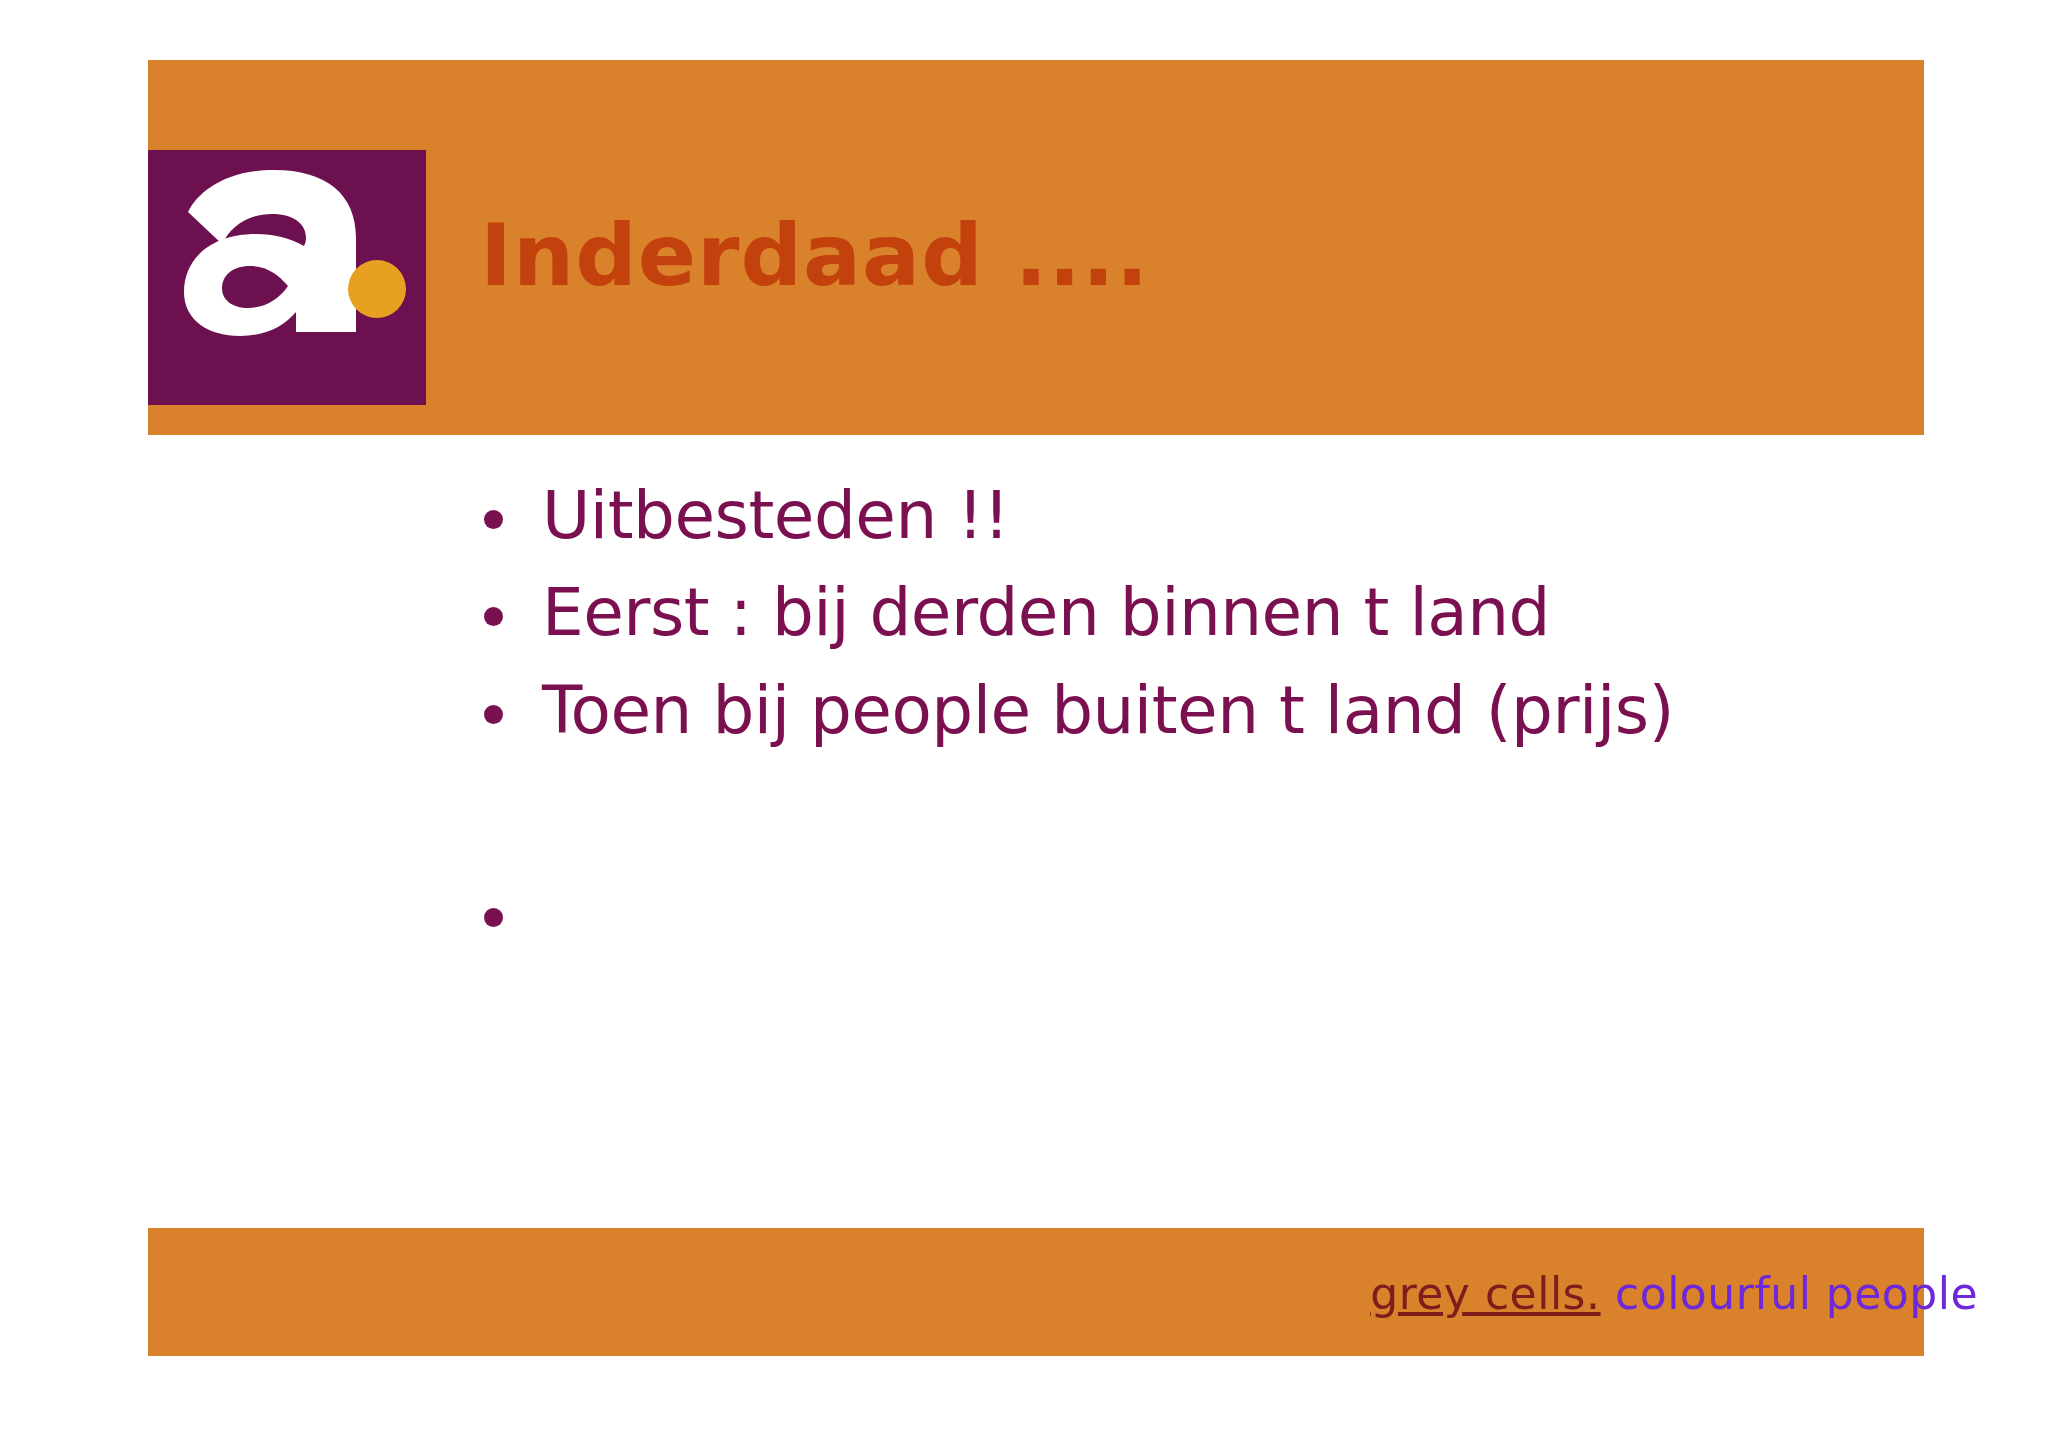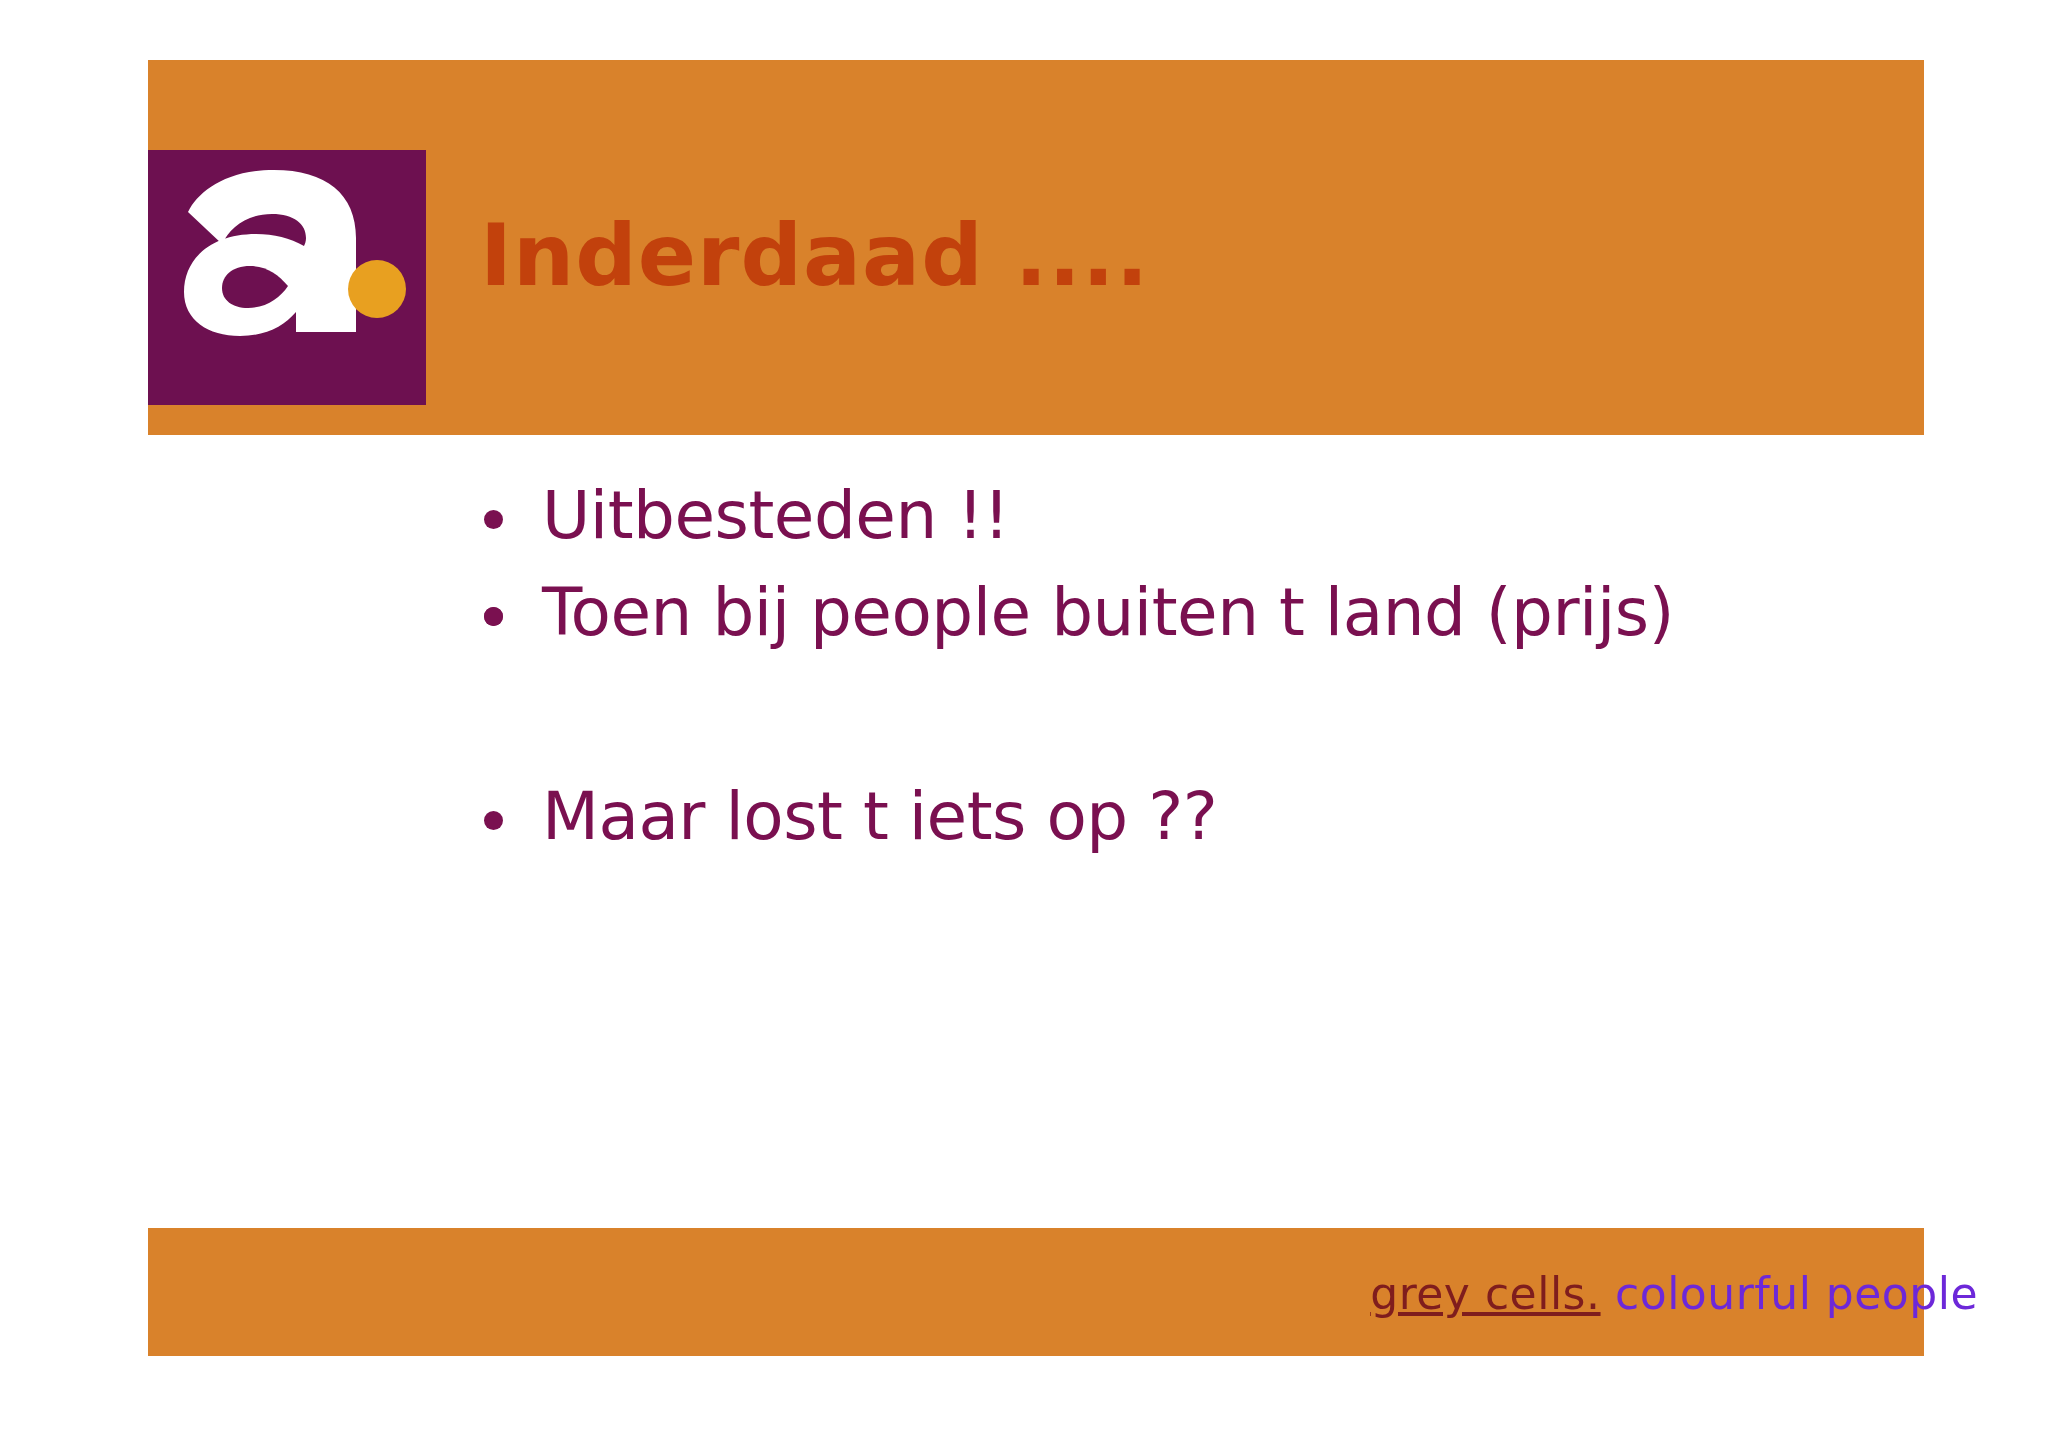--- a/index.html
+++ b/index.html
@@ -163,30 +163,30 @@
 
   <div class="body-area">
 
     <div class="bullet">
       <span class="dot"></span>
       <span>Uitbesteden !!</span>
     </div>
 
     <div class="bullet">
       <span class="dot"></span>
+      <span>Eerst : bij derden binnen  t land</span>
     </div>
 
     <div class="bullet">
       <span class="dot"></span>
       <span>Toen bij people buiten t land (prijs)</span>
     </div>
 
     <div class="bullet spacer-before">
       <span class="dot"></span>
-      <span>Maar lost t iets op ??</span>
     </div>
 
   </div>
 
   <div class="footer-band"></div>
   <div class="footer-tagline">
     <span class="part-a">grey cells.</span>
     <span class="part-b"> colourful people</span>
   </div>
 

